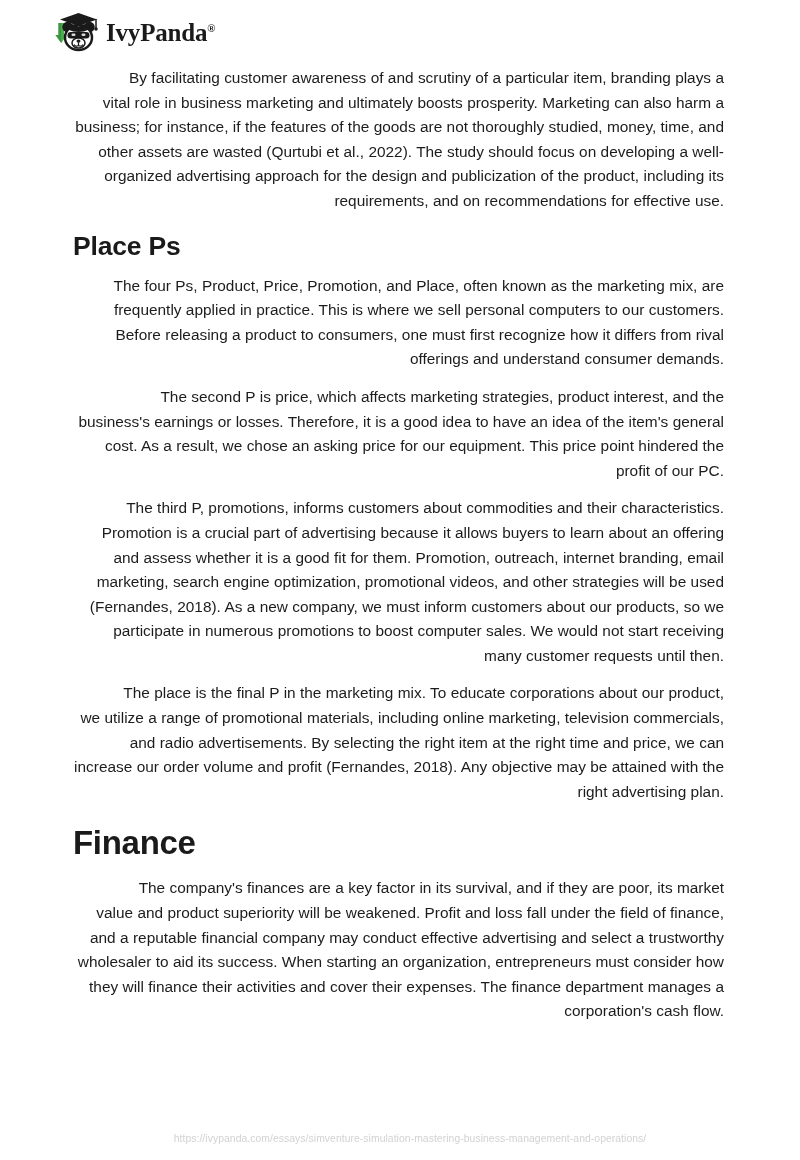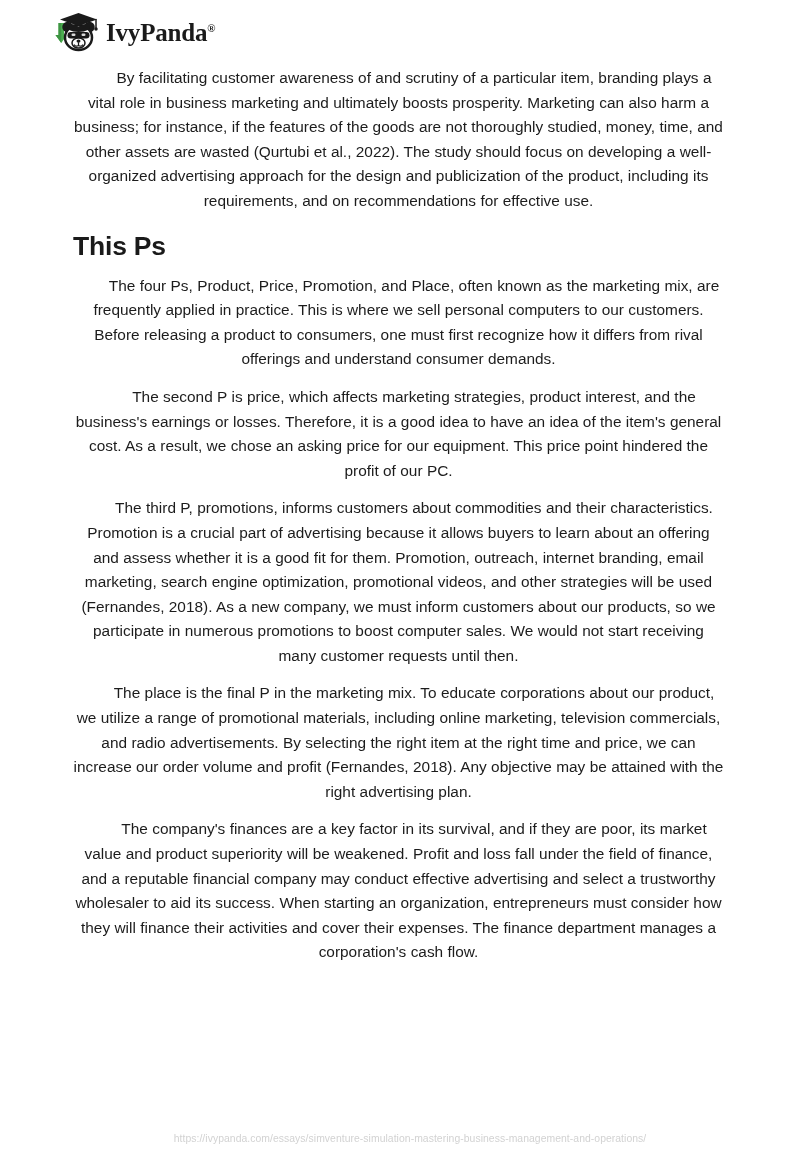--- a/index.html
+++ b/index.html
@@ -75,21 +75,21 @@
     left: 73px;
     top: 66px;
     width: 651px;
   }
   p.para {
     margin: 0 0 13px 0;
     font-size: 15.4px;
     line-height: 24.6px;
     text-indent: 31px;
     color: #1c1c1c;
-    text-align: center;
+    text-align: right;
     word-spacing: 0.1px;
   }
   h1.heading-1 {
     margin: 20px 0 14px 0;
     font-size: 33px;
     line-height: 38px;
     font-weight: bold;
     color: #1a1a1a;
     letter-spacing: -0.3px;
   }
@@ -152,29 +152,30 @@
     </svg>
     <span class="brand-wordmark"><span>IvyPanda</span><span class="brand-reg">®</span></span>
   </div>
 
 </div>
 
 <div class="content">
 
   <p class="para">By facilitating customer awareness of and scrutiny of a particular item, branding plays a vital role in business marketing and ultimately boosts prosperity. Marketing can also harm a business; for instance, if the features of the goods are not thoroughly studied, money, time, and other assets are wasted (Qurtubi et al., 2022). The study should focus on developing a well-organized advertising approach for the design and publicization of the product, including its requirements, and on recommendations for effective use.</p>
 
-  <h2 class="heading-2">This Ps</h2>
+  <h2 class="heading-2">Place Ps</h2>
 
   <p class="para">The four Ps, Product, Price, Promotion, and Place, often known as the marketing mix, are frequently applied in practice. This is where we sell personal computers to our customers. Before releasing a product to consumers, one must first recognize how it differs from rival offerings and understand consumer demands.</p>
 
   <p class="para">The second P is price, which affects marketing strategies, product interest, and the business's earnings or losses. Therefore, it is a good idea to have an idea of the item's general cost. As a result, we chose an asking price for our equipment. This price point hindered the profit of our PC.</p>
 
   <p class="para">The third P, promotions, informs customers about commodities and their characteristics. Promotion is a crucial part of advertising because it allows buyers to learn about an offering and assess whether it is a good fit for them. Promotion, outreach, internet branding, email marketing, search engine optimization, promotional videos, and other strategies will be used (Fernandes, 2018). As a new company, we must inform customers about our products, so we participate in numerous promotions to boost computer sales. We would not start receiving many customer requests until then.</p>
 
   <p class="para">The place is the final P in the marketing mix. To educate corporations about our product, we utilize a range of promotional materials, including online marketing, television commercials, and radio advertisements. By selecting the right item at the right time and price, we can increase our order volume and profit (Fernandes, 2018). Any objective may be attained with the right advertising plan.</p>
 
+  <h1 class="heading-1">Finance</h1>
 
   <p class="para">The company's finances are a key factor in its survival, and if they are poor, its market value and product superiority will be weakened. Profit and loss fall under the field of finance, and a reputable financial company may conduct effective advertising and select a trustworthy wholesaler to aid its success. When starting an organization, entrepreneurs must consider how they will finance their activities and cover their expenses. The finance department manages a corporation's cash flow.</p>
 </div>
 
 <div class="page-footer">
   <span class="footer-url">https://ivypanda.com/essays/simventure-simulation-mastering-business-management-and-operations/</span>
 </div>
 
 </body></html>

